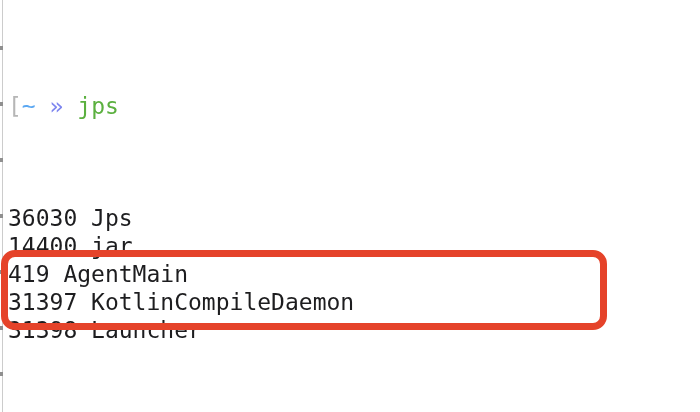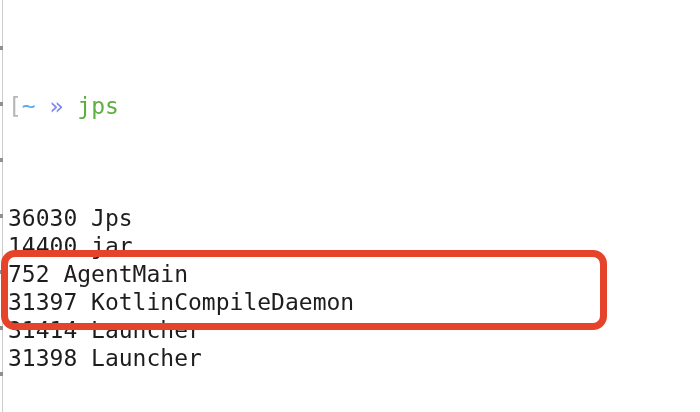--- a/index.html
+++ b/index.html
@@ -65,21 +65,21 @@
   <div class="edge-tick" style="top:158px"></div>
   <div class="edge-tick" style="top:214px"></div>
   <div class="edge-tick" style="top:270px"></div>
   <div class="edge-tick" style="top:326px"></div>
   <div class="edge-tick" style="top:372px"></div>
 
   <div class="content">
 
     <div class="line"><span class="c-bracket">[</span><span class="c-path">~</span> <span class="c-chev">»</span> <span class="c-cmd">jps</span></div>
 
-    <div id="proc-list"><div class="line">36030 Jps</div><div class="line">14400 jar</div><div class="line">752 AgentMain</div><div class="line">31397 KotlinCompileDaemon</div><div class="line">31414 Launcher</div><div class="line">31398 Launcher</div></div>
+    <div id="proc-list"><div class="line">36030 Jps</div><div class="line">14400 jar</div><div class="line">419 AgentMain</div><div class="line">31397 KotlinCompileDaemon</div><div class="line">31398 Launcher</div></div>
 
     
 
     
 
   </div>
 
   <div class="redbox"></div>
 
 </div>

